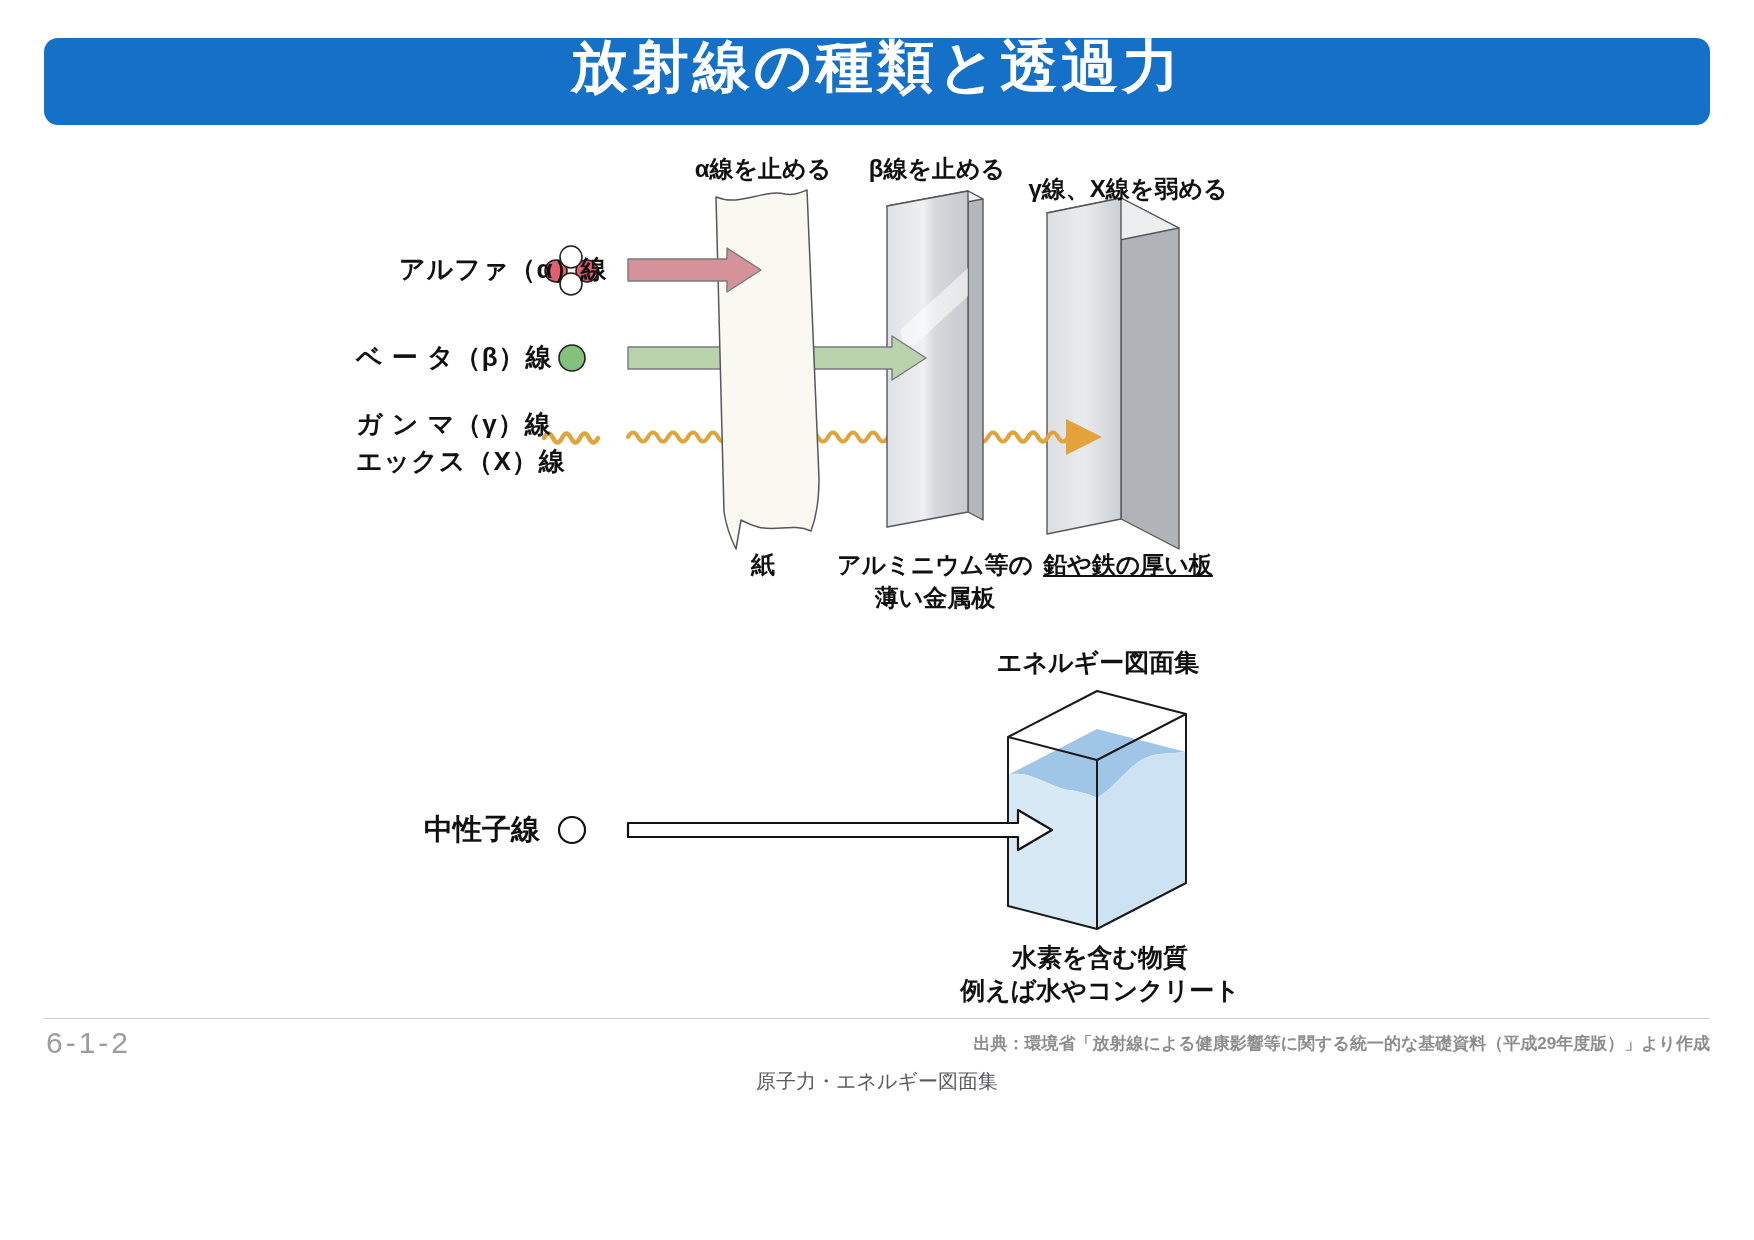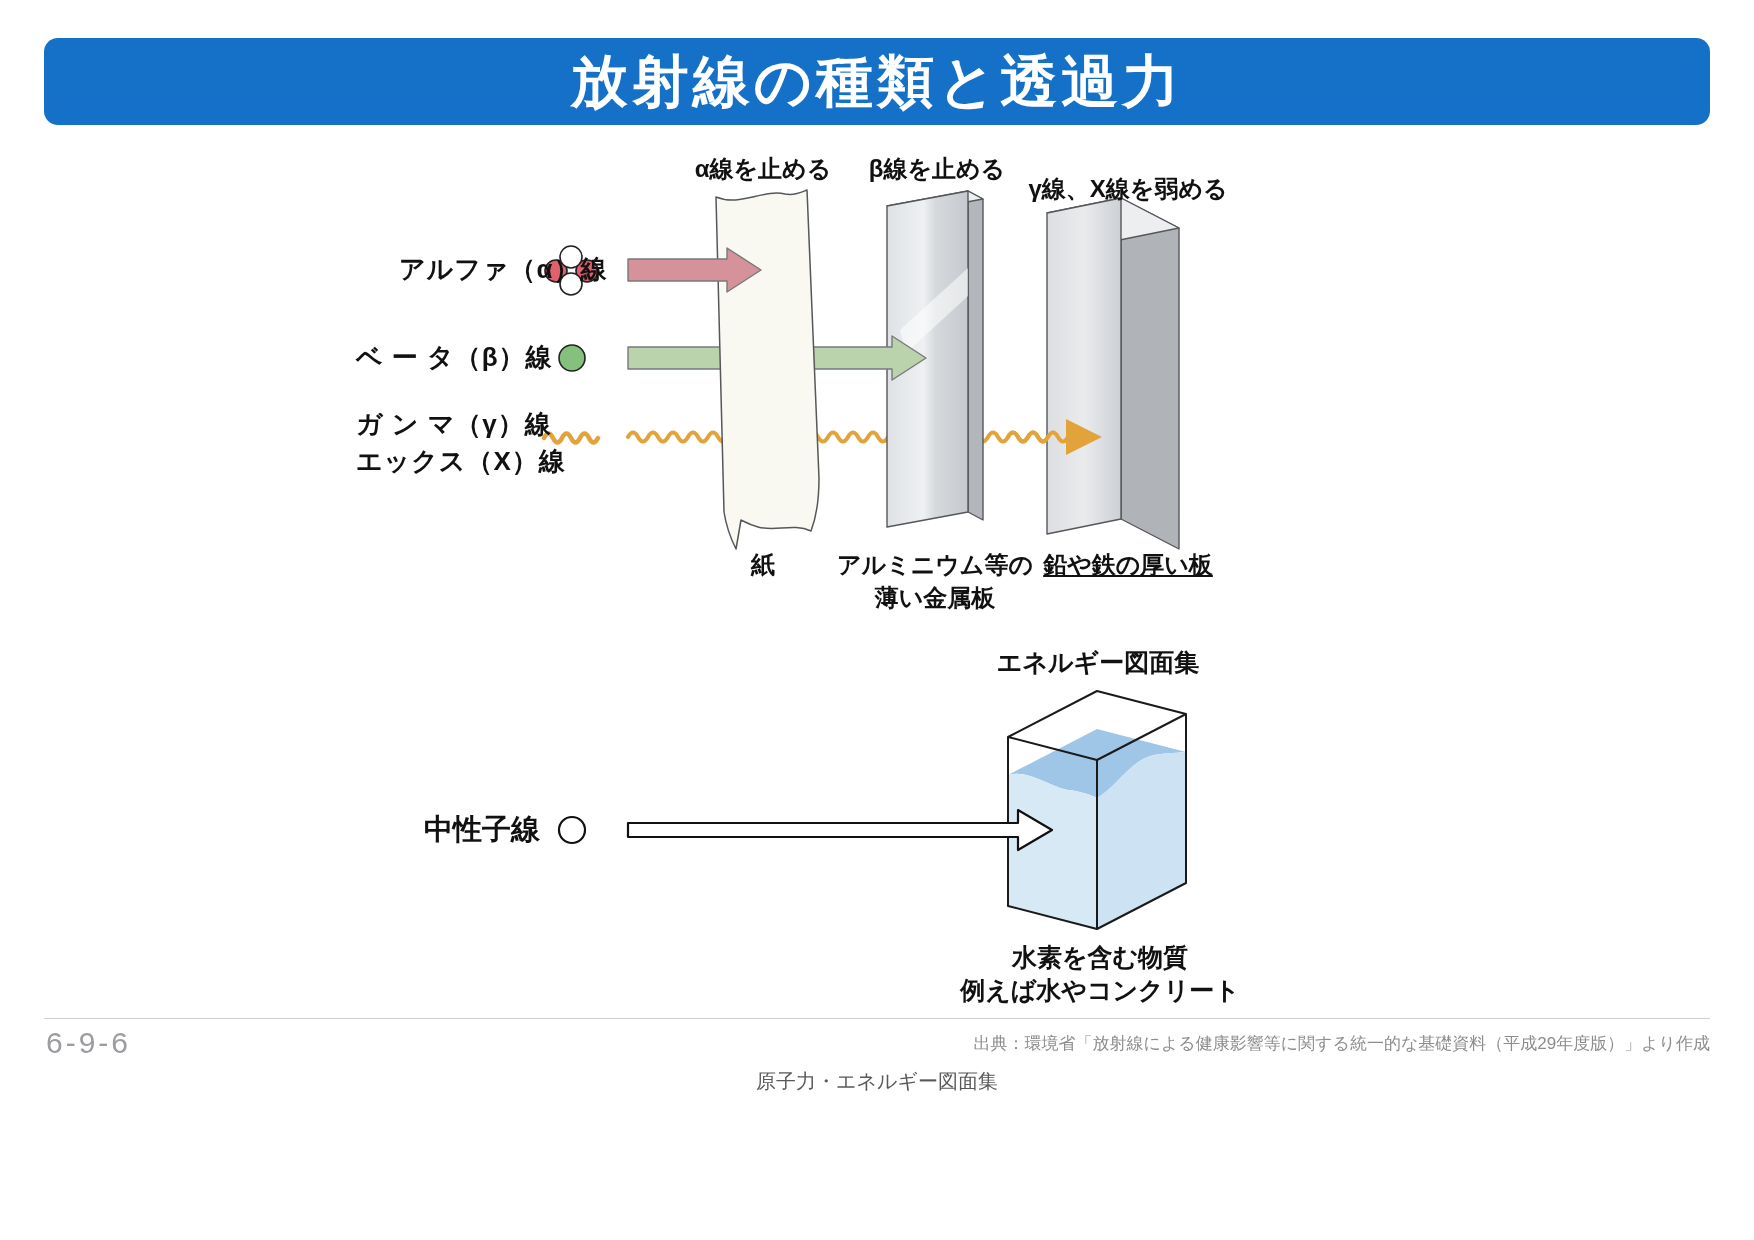--- a/index.html
+++ b/index.html
@@ -3,36 +3,36 @@
 <meta charset="utf-8">
 <style>
   html,body{margin:0;padding:0;background:#fff;}
   .page{
     position:relative;width:1754px;height:1240px;background:#fff;overflow:hidden;
     font-family:"Liberation Sans","DejaVu Sans",sans-serif;color:#111;
   }
   .header{
     position:absolute;left:44px;top:38px;width:1666px;height:87px;
     background:var(--header_blue,#1571c8);border-radius:14px;
-    display:flex;align-items:center;justify-content:center;
+    display:flex;align-items:flex-start;justify-content:center;
   }
   .header .title{
     color:#fff;font-size:57px;font-weight:700;letter-spacing:4px;line-height:1;
   }
   svg.diagram{position:absolute;left:0;top:0;width:1754px;height:1240px;}
   .lbl{position:absolute;font-weight:700;white-space:nowrap;line-height:1.15;color:#111;}
   .ctr{transform:translateX(-50%);text-align:center;}
   .toplbl{font-size:24px;}
   .raylbl{font-size:26px;letter-spacing:1px;}
   .botlbl{font-size:24px;}
   .neutronlbl{font-size:29px;text-align:right;}
   .waterlbl{font-size:25px;}
   .footer-line{position:absolute;left:44px;right:44px;top:1018px;border-top:1px solid #cfcfcf;}
   .page-number{position:absolute;left:46px;top:1026px;font-size:30px;color:#9b9ba0;letter-spacing:3px;font-weight:400;}
-  .source{position:absolute;right:44px;top:1032px;font-size:17px;color:#8d8d8d;font-weight:400;}
+  .source{position:absolute;right:44px;top:1032px;font-size:17px;color:#8d8d8d;font-weight:700;}
   .collection{position:absolute;left:877px;top:1068px;transform:translateX(-50%);font-size:20px;color:#58595b;font-weight:400;}
 </style>
 </head>
 <body>
 
 <div class="page">
 
   <div class="header">
     <div class="title">放射線の種類と透過力</div>
   </div>
@@ -121,17 +121,17 @@
   <div class="lbl ctr botlbl" style="left:763px;top:551px;">紙</div>
   <div class="lbl ctr botlbl" style="left:935px;top:551px;">アルミニウム等の</div>
   <div class="lbl ctr botlbl" style="left:935px;top:584px;">薄い金属板</div>
   <div class="lbl ctr botlbl" style="left:1128px;top:551px;text-decoration:underline;">鉛や鉄の厚い板</div>
 
   <div class="lbl ctr waterlbl" style="left:1098px;top:648px;">エネルギー図面集</div>
   <div class="lbl ctr waterlbl" style="left:1100px;top:943px;">水素を含む物質</div>
   <div class="lbl ctr waterlbl" style="left:1100px;top:976px;">例えば水やコンクリート</div>
 
   <div class="footer-line"></div>
-  <div class="page-number">6-9-6</div>
+  <div class="page-number">6-1-2</div>
   <div class="source">出典：環境省「放射線による健康影響等に関する統一的な基礎資料（平成29年度版）」より作成</div>
   <div class="collection">原子力・エネルギー図面集</div>
 
 </div>
 
 </body></html>

